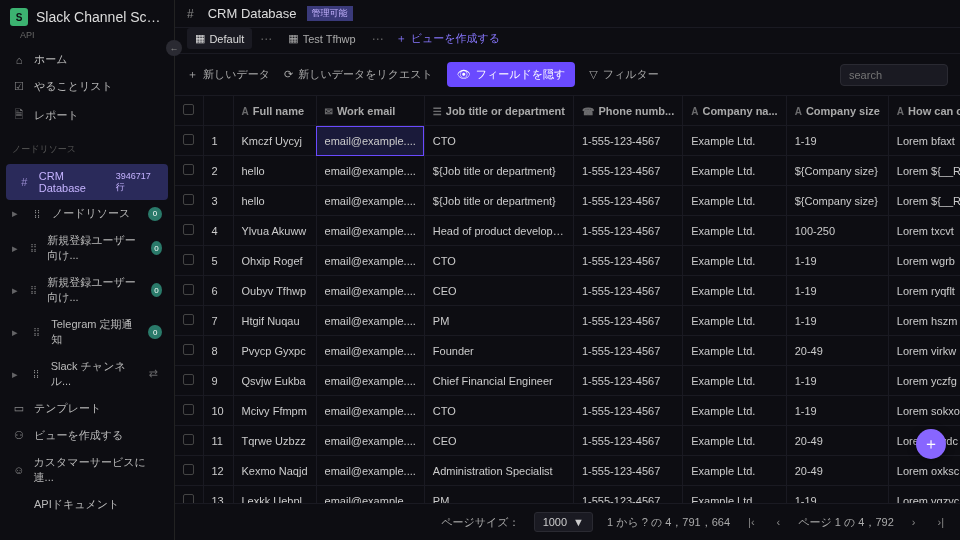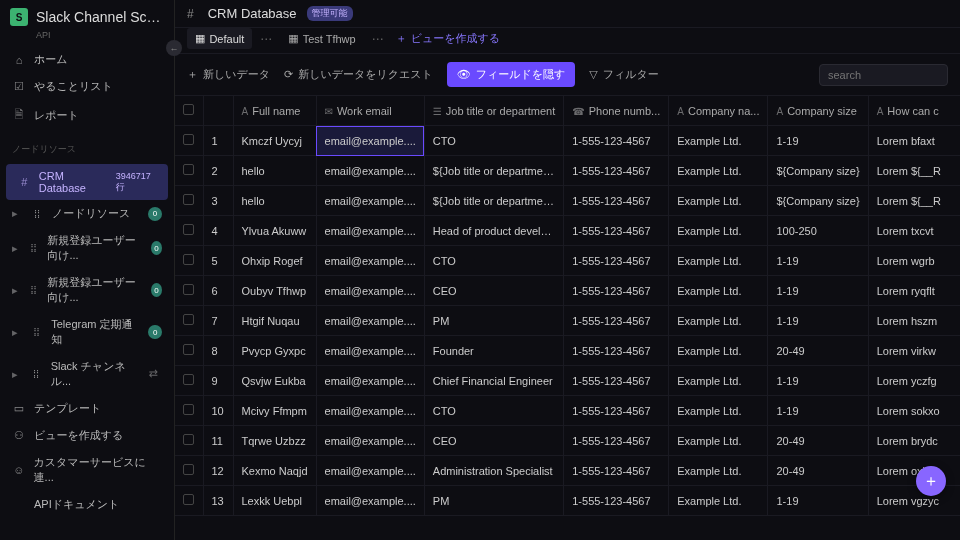--- a/index.html
+++ b/index.html
@@ -2,49 +2,49 @@
 <html><head>
 <meta charset="utf-8">
 <style>
 *{margin:0;padding:0;box-sizing:border-box;font-family:-apple-system,BlinkMacSystemFont,"Segoe UI",sans-serif}
 body{background:#0d0d12;color:#e0e0e6;font-size:12px;overflow:hidden;width:960px;height:540px}
 .app{display:flex;height:540px;width:960px}
 .sidebar{width:175px;background:#0d0d12;border-right:1px solid #222;display:flex;flex-direction:column;position:relative}
 .sb-head{display:flex;align-items:center;padding:8px 10px;gap:8px}
 .sb-logo{width:18px;height:18px;background:#3cb371;border-radius:3px;display:flex;align-items:center;justify-content:center;font-size:10px;font-weight:600;color:#0d0d12}
 .sb-title{font-size:14px;color:#ddd;white-space:nowrap;overflow:hidden;text-overflow:ellipsis;flex:1}
-.sb-api{font-size:9px;color:#666;padding-left:36px;margin-top:-4px}
+.sb-api{font-size:9px;color:#666;padding-left:20px;margin-top:-4px}
 .sb-section{padding:6px 0}
 .sb-item{display:flex;align-items:center;padding:6px 12px;gap:8px;cursor:pointer;color:#bbb;font-size:11px}
 .sb-item.active{background:#2a2a5a;color:#c5b3ff;border-radius:4px;margin:0 6px}
 .sb-item.active .sb-count{color:#c5b3ff}
 .sb-label-sm{font-size:9px;color:#555;padding:6px 12px 8px}
 .sb-icon{width:14px;display:flex;justify-content:center;opacity:.7}
 .sb-count{margin-left:auto;font-size:9px;color:#888}
 .sb-badge{width:14px;height:14px;border-radius:50%;background:#2a7a6a;color:#fff;font-size:8px;display:flex;align-items:center;justify-content:center;margin-left:auto}
 .sb-share{width:14px;height:14px;margin-left:auto;opacity:.5}
 .sb-chev{width:10px;opacity:.5}
 .collapse-btn{position:absolute;top:40px;right:-8px;width:16px;height:16px;background:#2a2a32;border-radius:50%;display:flex;align-items:center;justify-content:center;font-size:9px;color:#888;cursor:pointer}
 .main{flex:1;display:flex;flex-direction:column;overflow:hidden}
 .topbar{display:flex;align-items:center;padding:6px 12px;gap:10px;border-bottom:1px solid #1a1a22}
 .tb-title{font-size:13px;font-weight:500;color:#ddd}
 .tb-hash{color:#888;margin-right:4px}
-.tb-tag{font-size:9px;background:#3a3a7a;color:#c5b3ff;padding:1px 5px;border-radius:6px}
+.tb-tag{font-size:9px;background:#3a3a7a;color:#c5b3ff;padding:1px 5px;border-radius:0}
 .tabs{display:flex;align-items:center;padding:4px 12px;gap:2px;border-bottom:1px solid #1a1a22;margin-top:-4px}
 .tab{display:flex;align-items:center;padding:4px 8px;gap:4px;color:#aaa;font-size:11px;cursor:pointer;border-radius:3px}
 .tab.active{background:#1a1a22;color:#ddd}
 .tab-dots{color:#666;padding:0 4px;cursor:pointer}
 .tab-add{color:#8877ff;font-size:11px;cursor:pointer;display:flex;align-items:center;gap:4px;margin-left:6px}
 .toolbar{display:flex;align-items:center;padding:8px 12px;gap:14px;border-bottom:1px solid #1a1a22}
 .tb-btn{display:flex;align-items:center;gap:5px;color:#aaa;font-size:11px;cursor:pointer}
 .tb-btn-primary{background:#6a4aff;padding:5px 10px;border-radius:4px;color:#fff}
-.search{margin-left:auto;background:#1a1a22;border:1px solid #2a2a32;border-radius:4px;padding:4px 8px;color:#666;font-size:11px;width:129px}
+.search{margin-left:auto;background:#1a1a22;border:1px solid #2a2a32;border-radius:4px;padding:4px 8px;color:#666;font-size:11px;width:108px}
 .table-wrap{flex:1;overflow:auto;position:relative}
 .tbl{width:100%;min-width:960px;border-collapse:collapse}
-.tbl th{text-align:left;padding:8px;font-size:11px;font-weight:400;color:#aaa;border-bottom:1px solid #1a1a22;border-right:1px solid #1a1a22;background:#0d0d12;position:sticky;top:0;white-space:nowrap}
+.tbl th{text-align:left;padding:8px;font-size:11px;font-weight:700;color:#aaa;border-bottom:1px solid #1a1a22;border-right:1px solid #1a1a22;background:#0d0d12;position:sticky;top:0;white-space:nowrap}
 .tbl td{padding:8px;font-size:11px;color:#ccc;border-bottom:1px solid #1a1a22;border-right:1px solid #1a1a22;white-space:nowrap;overflow:hidden;text-overflow:ellipsis;max-width:120px}
 .cb{width:11px;height:11px;border:1px solid #444;border-radius:2px;display:inline-block}
 .th-icon{opacity:.6;margin-right:4px;font-size:10px}
 .cell-selected{outline:1px solid #6a4aff;outline-offset:-1px;background:#1a1a3a}
 .rownum{color:#888;font-size:10px}
 .pagination{display:flex;align-items:center;padding:8px 12px;gap:14px;border-top:1px solid #1a1a22;font-size:11px;color:#aaa;justify-content:flex-end}
 .pg-select{background:#1a1a22;border:1px solid #2a2a32;padding:3px 8px;border-radius:3px;color:#ccc;display:flex;align-items:center;gap:6px}
 .pg-btn{color:#888;cursor:pointer;padding:2px 4px}
 .fab{position:absolute;bottom:44px;right:14px;width:30px;height:30px;background:#8866ff;border-radius:50%;display:flex;align-items:center;justify-content:center;color:#fff;font-size:16px;cursor:pointer;box-shadow:0 2px 8px rgba(0,0,0,.4)}
 .col-cb{width:28px}.col-num{width:30px}.col-name{width:77px}.col-email{width:95px}.col-job{width:140px}.col-phone{width:95px}.col-comp{width:90px}.col-size{width:90px}
@@ -323,14 +323,24 @@
     <td class="col-comp">Example Ltd.</td>
     <td class="col-size">1-19</td>
     <td>Lorem vgzyc</td>
   </tr>
           </tbody>
       </table>
 
       <div class="fab">＋</div>
     </div>
 
+    <div class="pagination">
+      <span>ページサイズ：</span>
+      <span class="pg-select"><span>1000</span> ▼</span>
+      <span>1 から ? の 4，791，664</span>
+      <span class="pg-btn">|‹</span>
+      <span class="pg-btn">‹</span>
+      <span>ページ 1 の 4，792</span>
+      <span class="pg-btn">›</span>
+      <span class="pg-btn">›|</span>
+    </div>
   </div>
 </div>
 
 </body></html>

